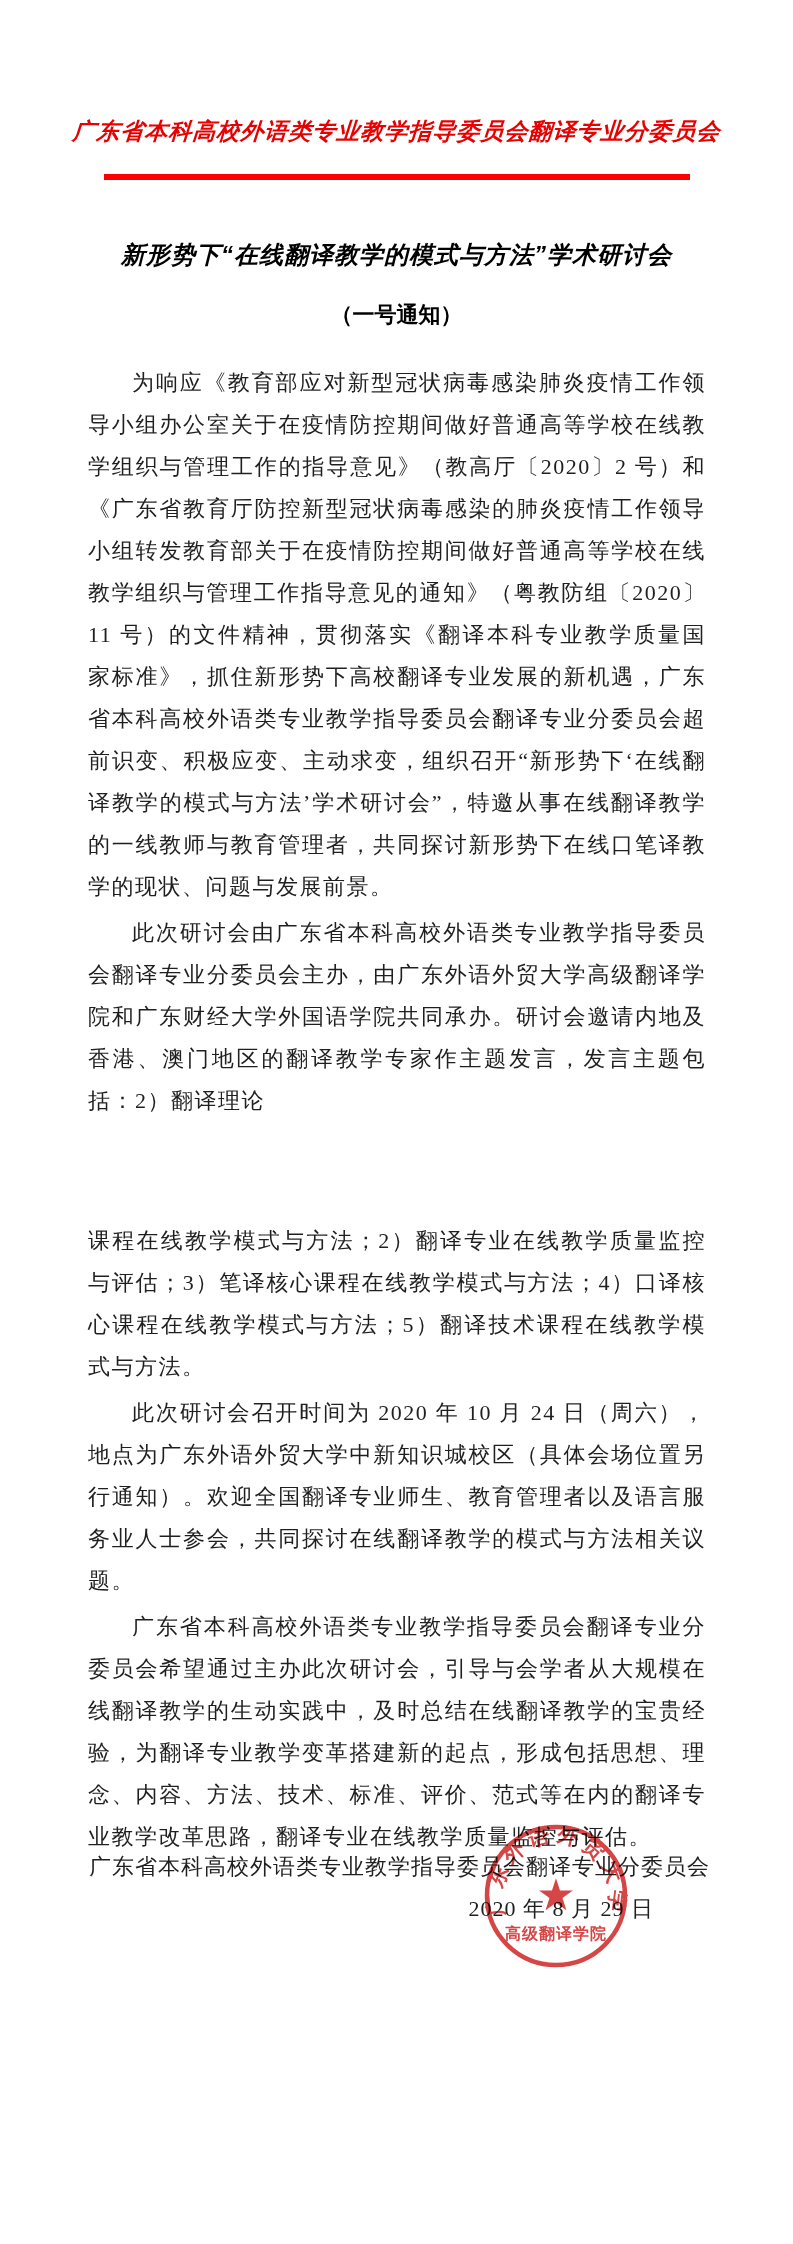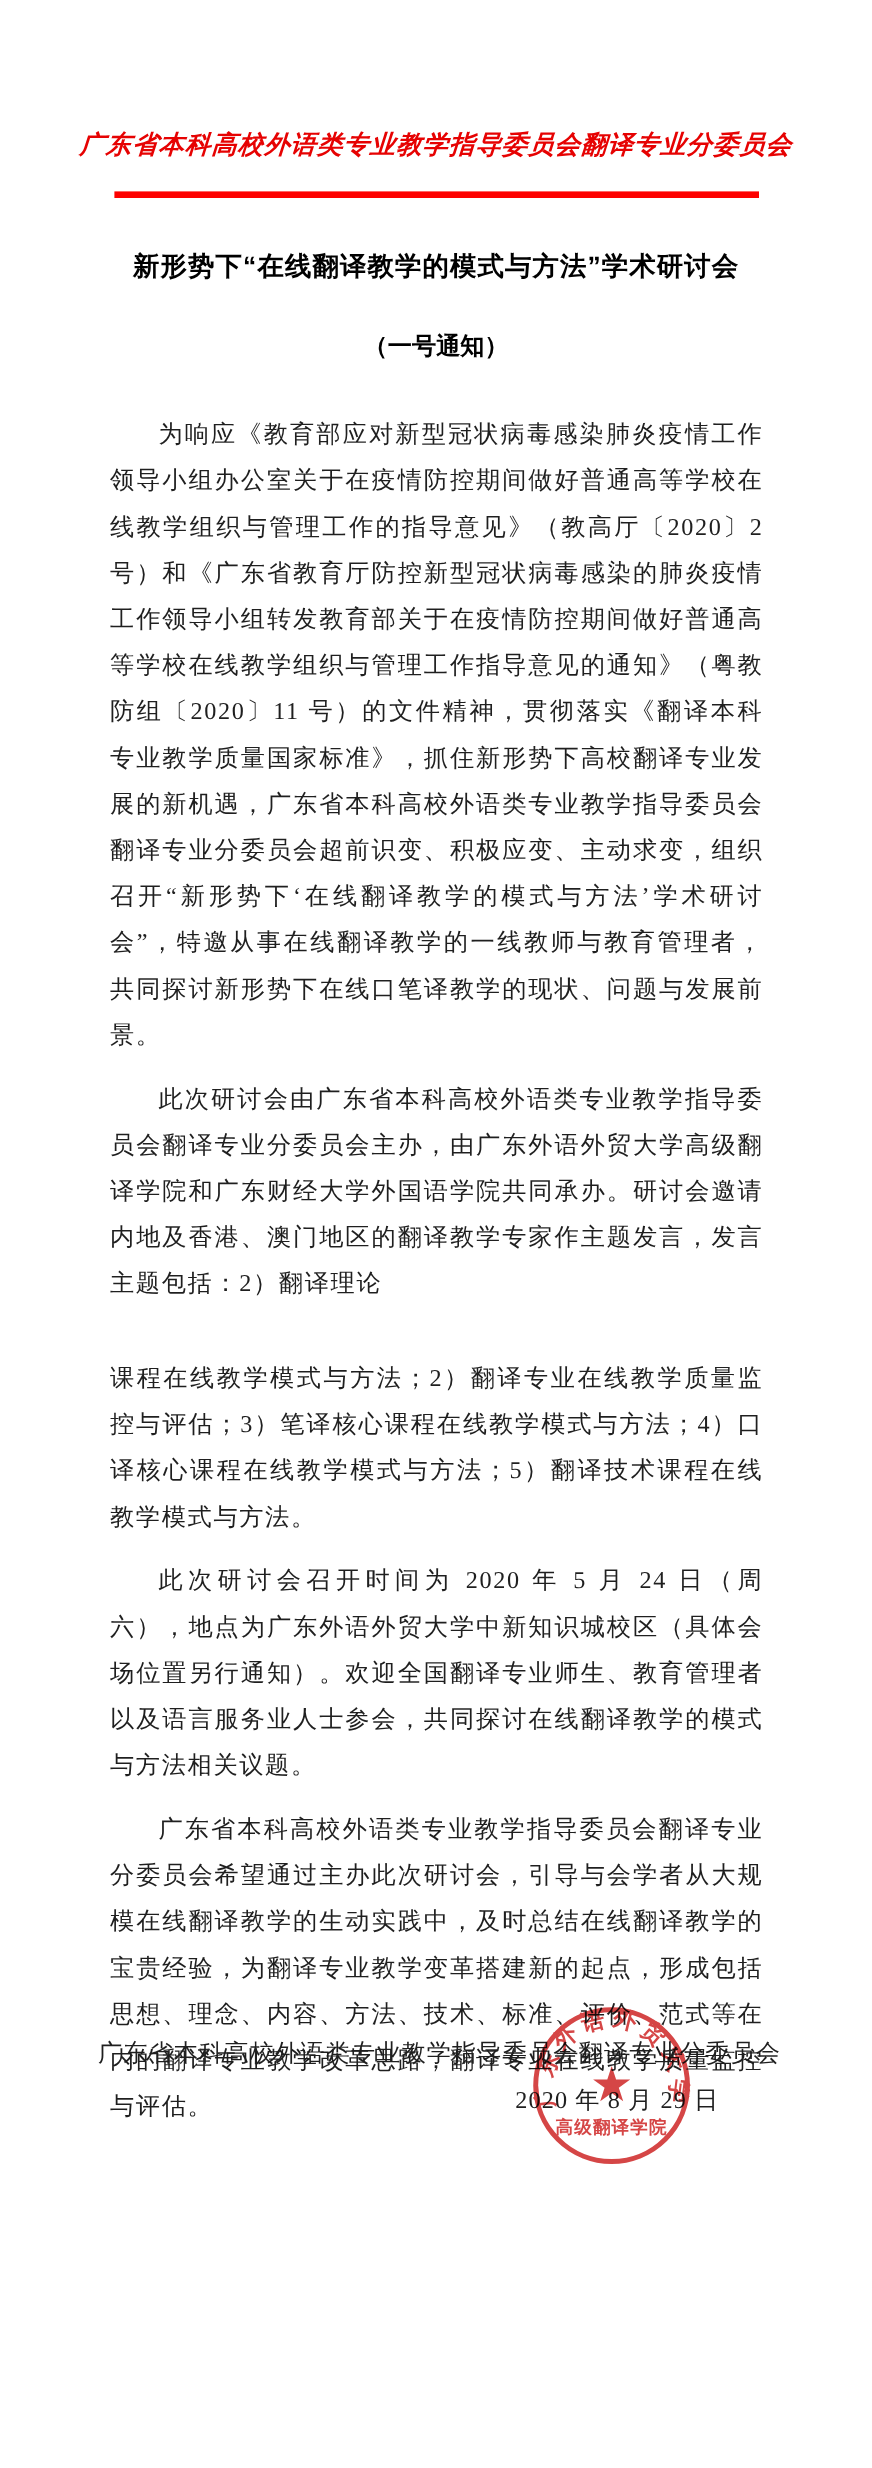--- a/index.html
+++ b/index.html
@@ -19,41 +19,42 @@
     font-size:23px; letter-spacing:1px;
     color:#e60202;
     transform:skewX(-4deg);
   }
   .divider {
     position:absolute; top:174px; left:104px;
     width:586px; height:6px;
     background:#fd0100;
   }
   .doc-title {
-    position:absolute; top:226px; left:0; width:100%;
+    position:absolute; top:239px; left:0; width:100%;
     text-align:center;
     font-family:"Liberation Sans","DejaVu Sans",sans-serif;
     font-weight:bold; font-size:24px; letter-spacing:1px;
     color:#000;
+    font-style:italic;
   }
   .doc-subtitle {
     position:absolute; top:284px; left:0; width:100%;
     text-align:center;
     font-family:"Liberation Sans","DejaVu Sans",sans-serif;
     font-weight:bold; font-size:22px;
     color:#000;
     margin-top:16px;
   }
   .body-block {
     position:absolute; left:84px; width:626px;
     font-size:22px; line-height:42px;
     letter-spacing:1.5px;
     text-align:justify;
   }
-  .body-block p { margin:16px; }
+  .body-block p { margin:4px; }
   .indent { text-indent:2em; }
   #body-block-1 { top:358px; }
   #body-block-2 { top:1216px; }
   .signature {
     position:absolute; top:1846px; left:84px; width:626px;
     font-size:22px; line-height:42px; letter-spacing:1px;
     text-align:right;
   }
   .signature div { margin:0; }
   .sig-inset { padding-right:56px; }
@@ -78,21 +79,21 @@
 
   <div class="doc-subtitle">（一号通知）</div>
 
   <div class="body-block" id="body-block-1">
     <p class="indent">为响应《教育部应对新型冠状病毒感染肺炎疫情工作领导小组办公室关于在疫情防控期间做好普通高等学校在线教学组织与管理工作的指导意见》（教高厅〔2020〕2 号）和《广东省教育厅防控新型冠状病毒感染的肺炎疫情工作领导小组转发教育部关于在疫情防控期间做好普通高等学校在线教学组织与管理工作指导意见的通知》（粤教防组〔2020〕11 号）的文件精神，贯彻落实《翻译本科专业教学质量国家标准》，抓住新形势下高校翻译专业发展的新机遇，广东省本科高校外语类专业教学指导委员会翻译专业分委员会超前识变、积极应变、主动求变，组织召开“新形势下‘在线翻译教学的模式与方法’学术研讨会”，特邀从事在线翻译教学的一线教师与教育管理者，共同探讨新形势下在线口笔译教学的现状、问题与发展前景。</p>
     <p class="indent">此次研讨会由广东省本科高校外语类专业教学指导委员会翻译专业分委员会主办，由广东外语外贸大学高级翻译学院和广东财经大学外国语学院共同承办。研讨会邀请内地及香港、澳门地区的翻译教学专家作主题发言，发言主题包括：2）翻译理论</p>
   </div>
 
   <div class="body-block" id="body-block-2">
     <p>课程在线教学模式与方法；2）翻译专业在线教学质量监控与评估；3）笔译核心课程在线教学模式与方法；4）口译核心课程在线教学模式与方法；5）翻译技术课程在线教学模式与方法。</p>
-    <p class="indent">此次研讨会召开时间为 2020 年 5 月 24 日（周六），地点为广东外语外贸大学中新知识城校区（具体会场位置另行通知）。欢迎全国翻译专业师生、教育管理者以及语言服务业人士参会，共同探讨在线翻译教学的模式与方法相关议题。</p>
+    <p class="indent">此次研讨会召开时间为 2020 年 10 月 24 日（周六），地点为广东外语外贸大学中新知识城校区（具体会场位置另行通知）。欢迎全国翻译专业师生、教育管理者以及语言服务业人士参会，共同探讨在线翻译教学的模式与方法相关议题。</p>
     <p class="indent">广东省本科高校外语类专业教学指导委员会翻译专业分委员会希望通过主办此次研讨会，引导与会学者从大规模在线翻译教学的生动实践中，及时总结在线翻译教学的宝贵经验，为翻译专业教学变革搭建新的起点，形成包括思想、理念、内容、方法、技术、标准、评价、范式等在内的翻译专业教学改革思路，翻译专业在线教学质量监控与评估。</p>
   </div>
 
   <div class="signature">
     <div>广东省本科高校外语类专业教学指导委员会翻译专业分委员会</div>
     <div class="sig-inset">2020 年 8 月 29 日</div>
   </div>
 
   <svg class="seal" viewBox="0 0 156 156">
     <circle cx="78" cy="78" r="69" fill="none" stroke="#d02c2c" stroke-width="4.5"></circle>

